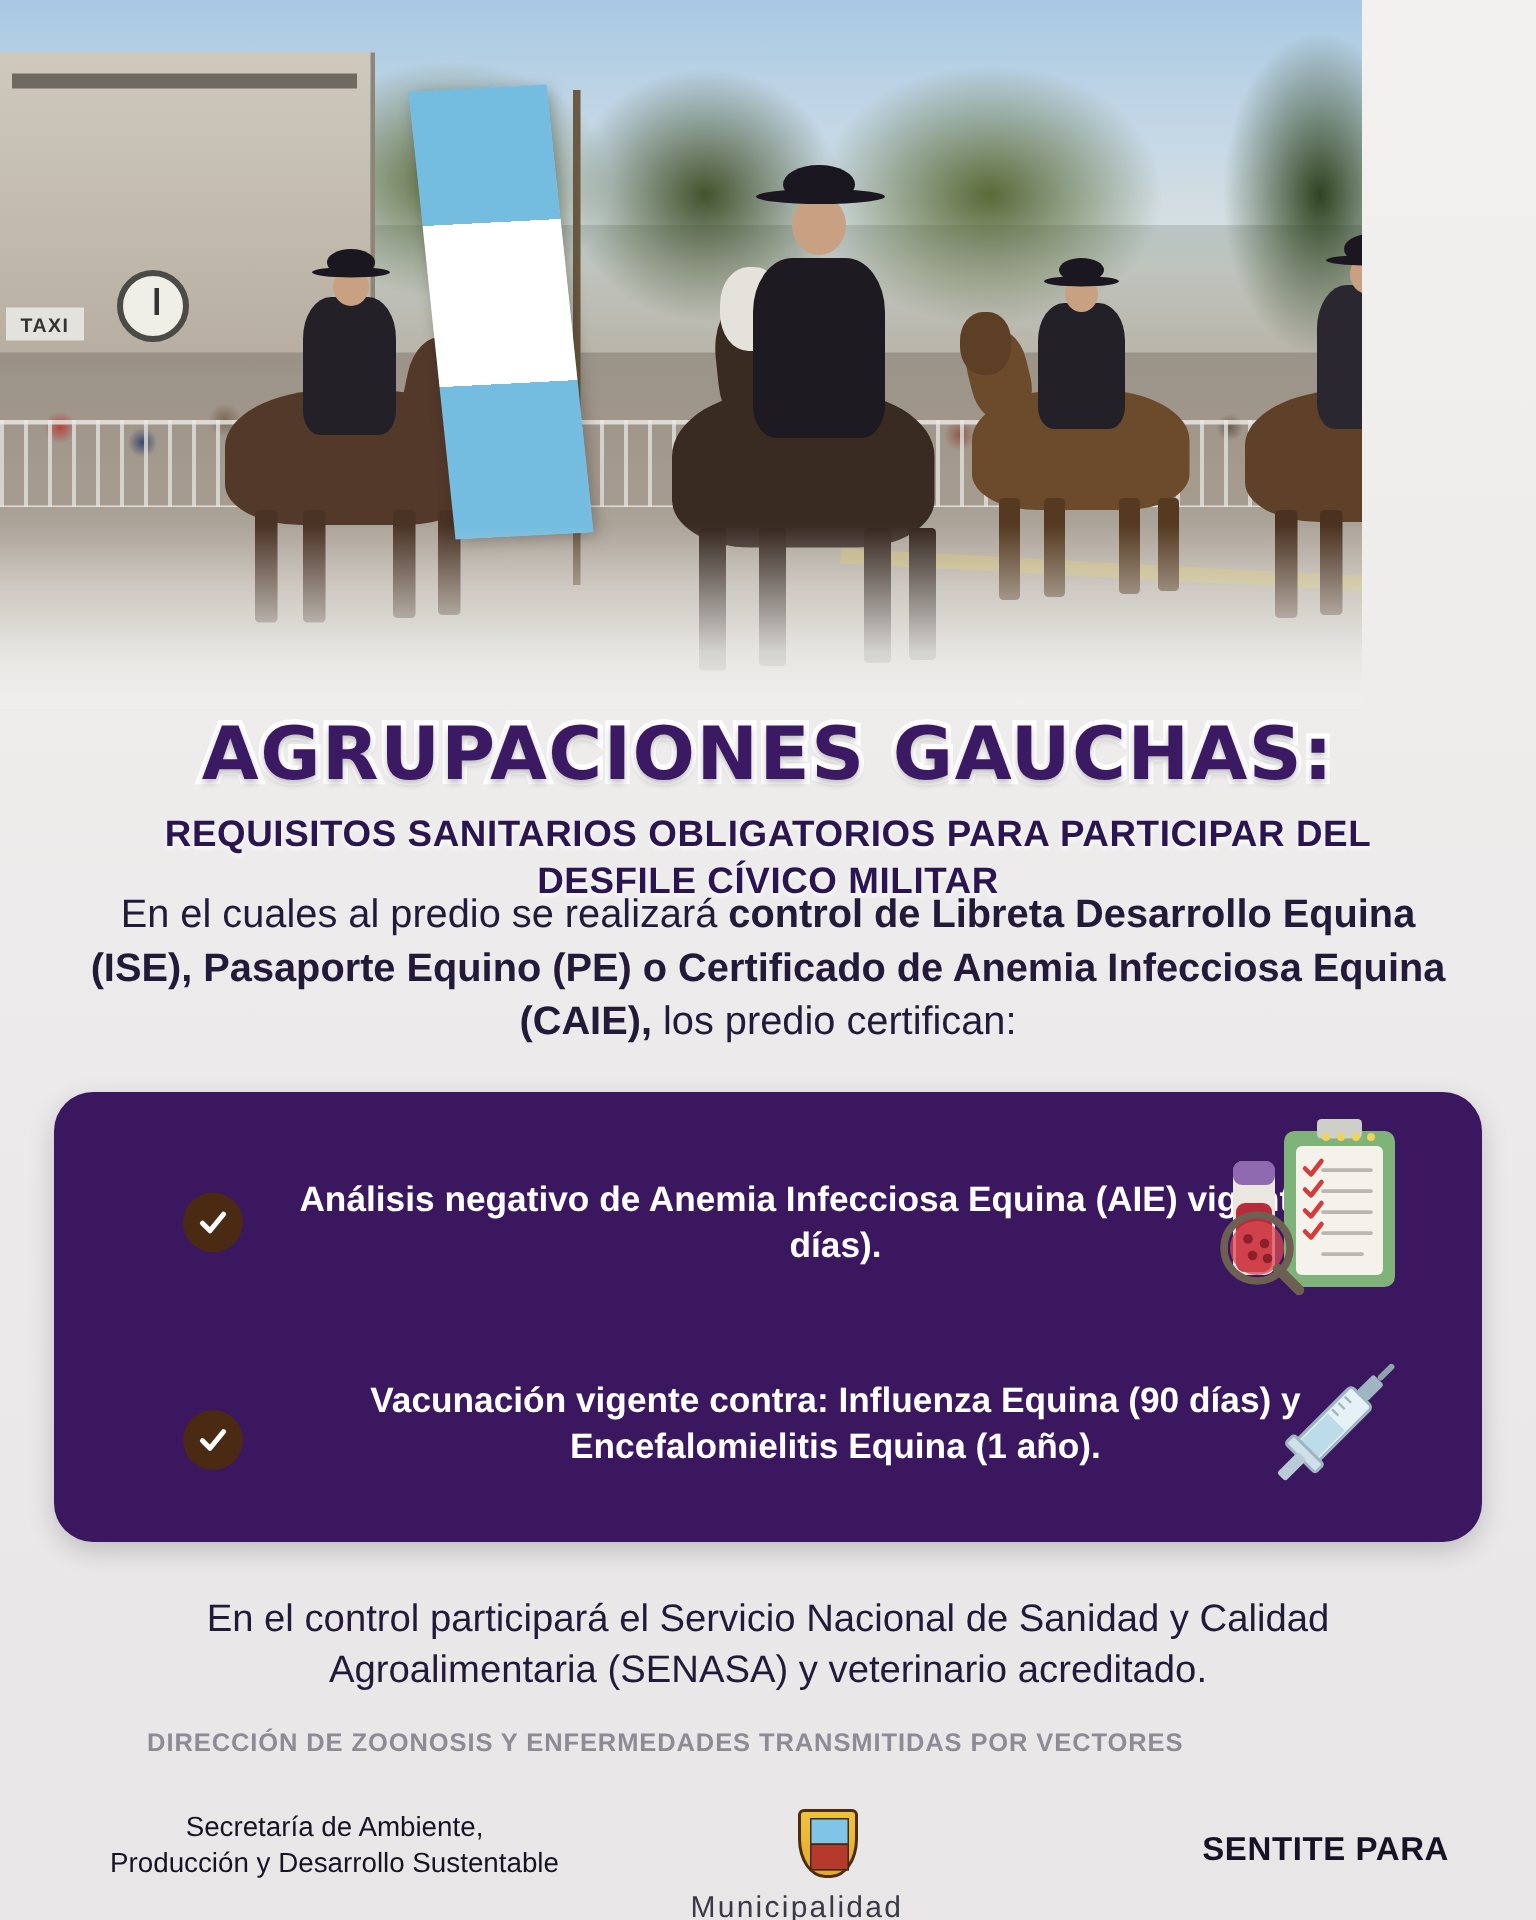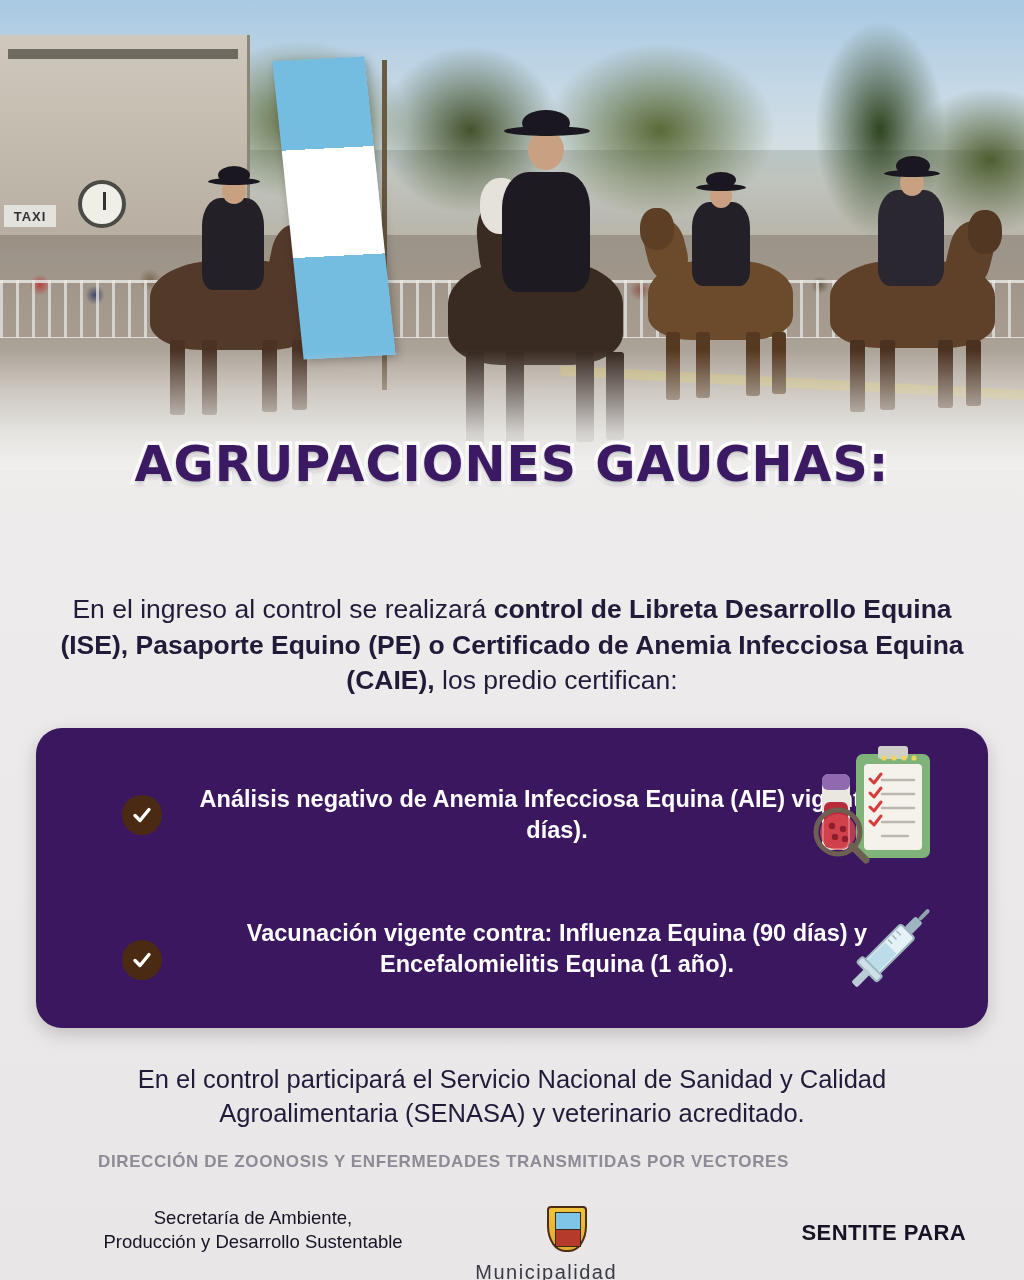--- a/index.html
+++ b/index.html
@@ -15,21 +15,21 @@
     width: 1024px;
     height: 1280px;
     background: linear-gradient(180deg, #f2f1ef 0%, #eceaea 55%, #e8e6e6 100%);
     overflow: hidden;
   }
 
   
   .photo {
     position: absolute;
     left: 0; top: 0;
-    width: 1024px; height: 470px;
+    width: 908px; height: 470px;
     overflow: hidden;
     background: linear-gradient(180deg,#8fb9d8 0%, #a9c4d6 18%, #bfc4bd 38%, #b4a99b 60%, #a59a8e 100%);
   }
   .sky {
     position:absolute; left:0; top:0; width:1024px; height:150px;
     background: linear-gradient(180deg,#a8c9e2 0%, #c5d8e6 60%, #d5dfe2 100%);
   }
   .treeline {
     position:absolute; left:0; top:20px; width:1024px; height:230px;
     background:
@@ -118,20 +118,21 @@
   .title-block { position:absolute; left:0; top:436px; width:1024px; text-align:center; }
   .main-title {
     font-size: 49px;
     font-weight: 900;
     letter-spacing: 1px;
     color: #3c1a63;
     -webkit-text-stroke: 7px #ffffff;
     paint-order: stroke fill;
     text-shadow: 0 3px 4px rgba(0,0,0,.25);
     font-family: "DejaVu Sans", sans-serif;
+    margin-top: 38px;
   }
   .sub-title {
     margin-top: 10px;
     font-size: 24.5px;
     font-weight: 800;
     line-height: 1.28;
     color: #2a1550;
     letter-spacing: .4px;
     text-shadow: 0 2px 3px rgba(255,255,255,.9);
   }
@@ -184,21 +185,21 @@
   .dept {
     position:absolute; left:0; top:1152px; width:887px;
     text-align:center; font-size:17px; font-weight:700;
     letter-spacing:.6px; color:#8e8a96;
   }
 
   
   .footer {
     position:absolute; left:0; top:1200px; width:1024px; height:80px;
     display:flex; align-items:flex-start; justify-content:space-between;
-    padding: 6px 58px 0 88px;
+    padding: 6px 58px 0 58px;
   }
   .footer-left {
     text-align:center; font-size:18.5px; line-height:1.3; color:#171325; font-weight:500;
     width: 330px;
   }
   .footer-center { display:flex; align-items:center; gap:10px;flex-direction:column; }
   .crest {
     width:40px; height:46px;
     background: linear-gradient(180deg,#f0c33c 0%, #e3a92c 100%);
     border:2px solid #4c2c12;
@@ -294,23 +295,27 @@
       <div class="head" style="left:80px; top:30px; width:24px; height:26px;"></div>
       <div class="hat" style="left:76px; top:16px; width:34px; height:20px;"></div>
       <div class="hat-brim" style="left:64px; top:30px; width:56px;"></div>
     </div>
 
     <div class="photo-fade"></div>
   </div>
 
   <div class="title-block">
     <div class="main-title">AGRUPACIONES GAUCHAS:</div>
+    <div class="sub-title">
+      <div>REQUISITOS SANITARIOS OBLIGATORIOS PARA PARTICIPAR DEL</div>
+      <div>DESFILE CÍVICO MILITAR</div>
+    </div>
   </div>
 
-  <div class="lead"><span>En el ingreso al control se realizará </span><b>control de Libreta Desarrollo Equina (ISE), Pasaporte Equino (PE) o Certificado de Anemia Infecciosa Equina (CAIE),</b><span> los predio certifican:</span></div>
+  <div class="lead"><span>En el cuales al predio se realizará </span><b>control de Libreta Desarrollo Equina (ISE), Pasaporte Equino (PE) o Certificado de Anemia Infecciosa Equina (CAIE),</b><span> los predio certifican:</span></div>
 
   <div class="card">
 
     <div class="req req-1">
       <div class="check">
         <svg width="22" height="22" viewBox="0 0 22 22" aria-hidden="true">
           <path d="M4 11.5 L9 16.5 L18 5.5" fill="none" stroke="#ffffff" stroke-width="3.4" stroke-linecap="round" stroke-linejoin="round"></path>
         </svg>
       </div>
       <div class="req-text">Análisis negativo de Anemia Infecciosa Equina (AIE) vigente (60 días).</div>

